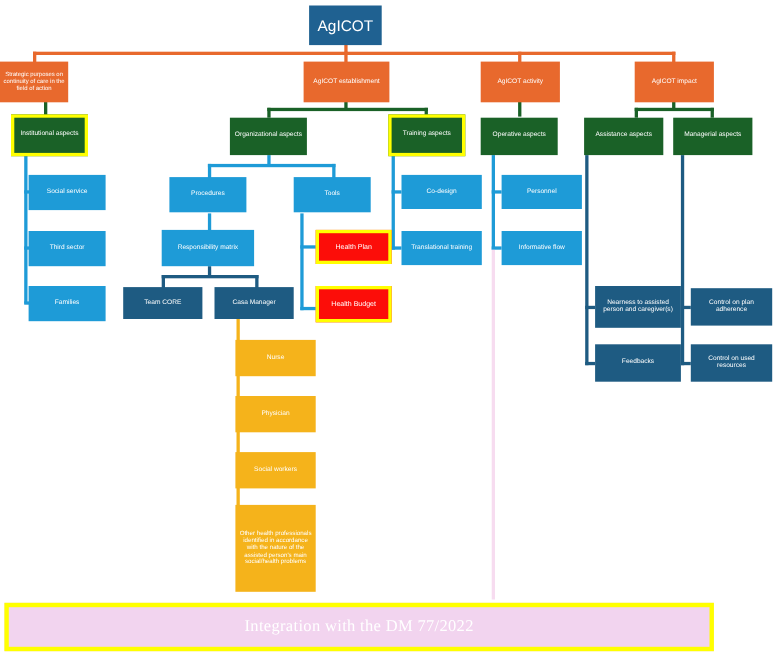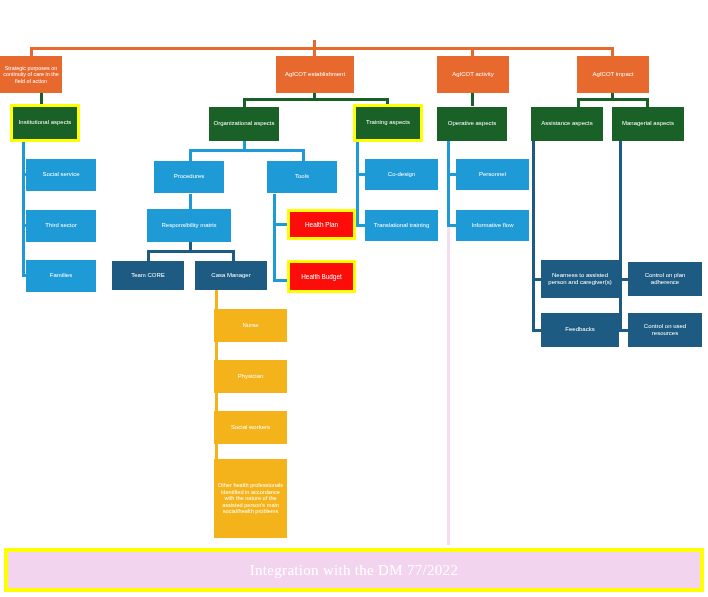--- a/index.html
+++ b/index.html
@@ -129,20 +129,23 @@
   <div class="ln ln-pink" style="left:447px;top:227px;width:3px;height:318px;"></div>
 
   <div class="ln ln-dblue" style="left:532px;top:141px;width:3px;height:191px;"></div>
   <div class="ln ln-dblue" style="left:532px;top:278px;width:9px;height:3px;"></div>
   <div class="ln ln-dblue" style="left:532px;top:329px;width:9px;height:3px;"></div>
 
   <div class="ln ln-dblue" style="left:619px;top:141px;width:3px;height:191px;"></div>
   <div class="ln ln-dblue" style="left:619px;top:278px;width:9px;height:3px;"></div>
   <div class="ln ln-dblue" style="left:619px;top:329px;width:9px;height:3px;"></div>
 
+  <div class="node n-root" style="left:281px;top:5px;width:66px;height:36px;font-size:14px;">
+    <span>AgICOT</span>
+  </div>
 
   <div class="node n-orange" style="left:0px;top:56px;width:62px;height:37px;font-size:5.4px;">
     <span>Strategic purposes on continuity of care in the field of action</span>
   </div>
   <div class="node n-orange" style="left:276px;top:56px;width:78px;height:37px;font-size:6px;">
     <span>AgICOT establishment</span>
   </div>
   <div class="node n-orange" style="left:437px;top:56px;width:72px;height:37px;font-size:6px;">
     <span>AgICOT activity</span>
   </div>
@@ -238,17 +241,17 @@
     <span>Feedbacks</span>
   </div>
 
   <div class="node n-dblue" style="left:628px;top:262px;width:74px;height:34px;font-size:6px;">
     <span>Control on plan adherence</span>
   </div>
   <div class="node n-dblue" style="left:628px;top:313px;width:74px;height:34px;font-size:6px;">
     <span>Control on used resources</span>
   </div>
 
-  <div id="banner" style="left:4px;top:548px;width:700px;height:44px;">
+  <div id="banner" style="left:4px;top:548px;width:645px;height:44px;">
     <span id="banner-text">Integration with the DM 77/2022</span>
   </div>
 
 </div>
 
 </body></html>

